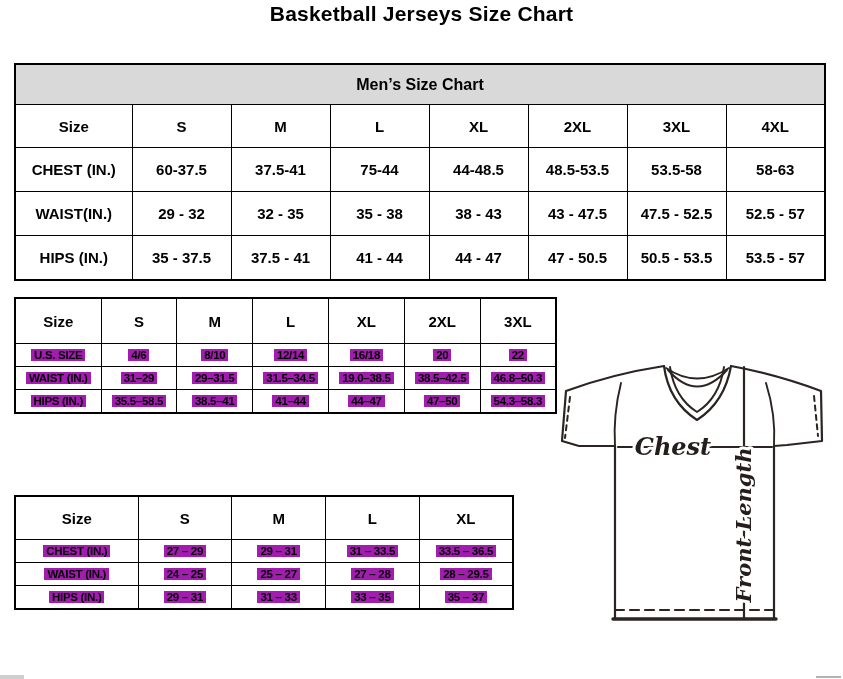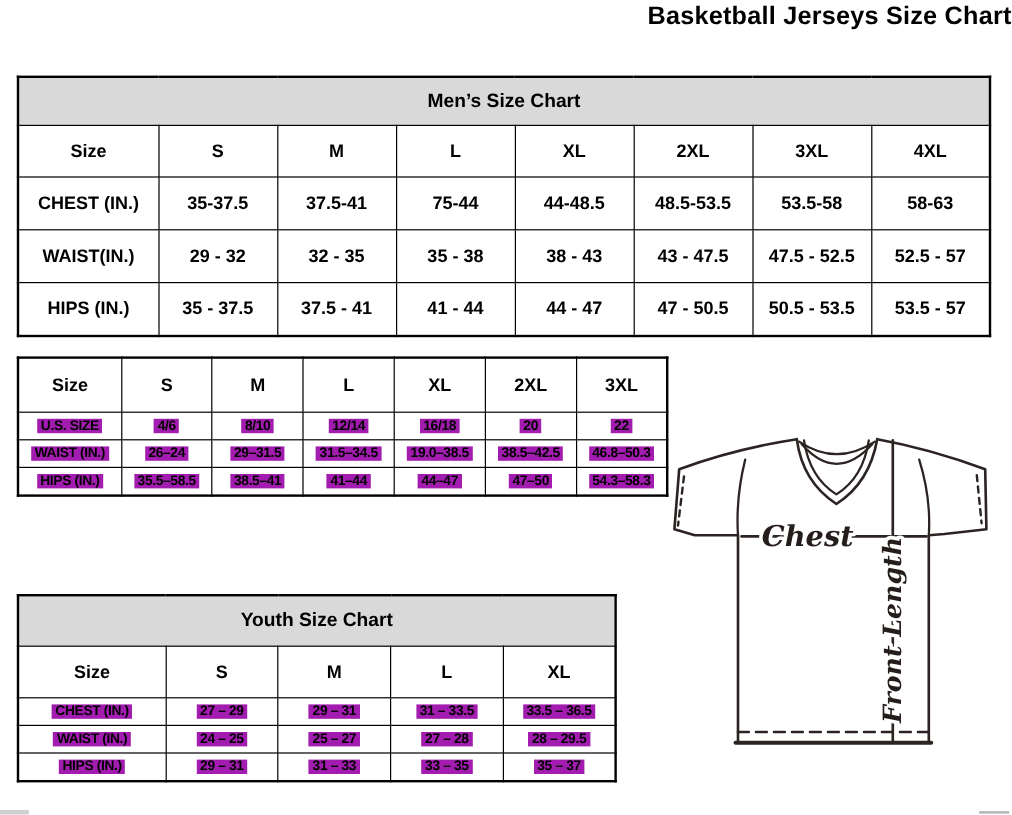--- a/index.html
+++ b/index.html
@@ -2,21 +2,21 @@
 <html><head>
 <meta charset="utf-8">
 <style>
   html,body { margin:0; padding:0; background:#ffffff; }
   .page {
     position:relative; width:843px; height:679px; background:#ffffff;
     font-family:"Liberation Sans", sans-serif; color:#000; overflow:hidden;
   }
   .page-title {
     position:absolute; top:2px; left:0; width:100%; margin:0;
-    text-align:right; font-size:21px; font-weight:bold; letter-spacing:0.2px;
+    text-align:center; font-size:21px; font-weight:bold; letter-spacing:0.2px;
   }
   table.size-table {
     position:absolute; border-collapse:collapse; table-layout:fixed;
     border:2px solid #000;
     padding-left:26px;
   }
   table.size-table td {
     border:1.6px solid #000; text-align:center; vertical-align:middle;
     padding:0; font-weight:bold; overflow:hidden; white-space:nowrap;
   }
@@ -75,21 +75,21 @@
       <td>S</td>
       <td>M</td>
       <td>L</td>
       <td>XL</td>
       <td>2XL</td>
       <td>3XL</td>
       <td>4XL</td>
     </tr>
     <tr class="data">
       <td>CHEST (IN.)</td>
-      <td>35-37.5</td>
+      <td>60-37.5</td>
       <td>37.5-41</td>
       <td>75-44</td>
       <td>44-48.5</td>
       <td>48.5-53.5</td>
       <td>53.5-58</td>
       <td>58-63</td>
     </tr>
     <tr class="data">
       <td>WAIST(IN.)</td>
       <td>29 - 32</td>
@@ -137,21 +137,21 @@
       <td><span class="hl">U.S. SIZE</span></td>
       <td><span class="hl">4/6</span></td>
       <td><span class="hl">8/10</span></td>
       <td><span class="hl">12/14</span></td>
       <td><span class="hl">16/18</span></td>
       <td><span class="hl">20</span></td>
       <td><span class="hl">22</span></td>
     </tr>
     <tr class="data">
       <td><span class="hl">WAIST (IN.)</span></td>
-      <td><span class="hl">26–24</span></td>
+      <td><span class="hl">31–29</span></td>
       <td><span class="hl">29–31.5</span></td>
       <td><span class="hl">31.5–34.5</span></td>
       <td><span class="hl">19.0–38.5</span></td>
       <td><span class="hl">38.5–42.5</span></td>
       <td><span class="hl">46.8–50.3</span></td>
     </tr>
     <tr class="data">
       <td><span class="hl">HIPS (IN.)</span></td>
       <td><span class="hl">35.5–58.5</span></td>
       <td><span class="hl">38.5–41</span></td>
@@ -165,23 +165,20 @@
 
   <table class="size-table youth">
     <colgroup>
         <col style="width:123px">
         <col>
         <col>
         <col>
         <col>
       </colgroup>
     <tbody>
-        <tr>
-          <td class="caption-cell" colspan="5">Youth Size Chart</td>
-        </tr>
     <tr class="hdr">
       <td>Size</td>
       <td>S</td>
       <td>M</td>
       <td>L</td>
       <td>XL</td>
     </tr>
     <tr class="data">
       <td><span class="hl">CHEST (IN.)</span></td>
       <td><span class="hl">27 – 29</span></td>

